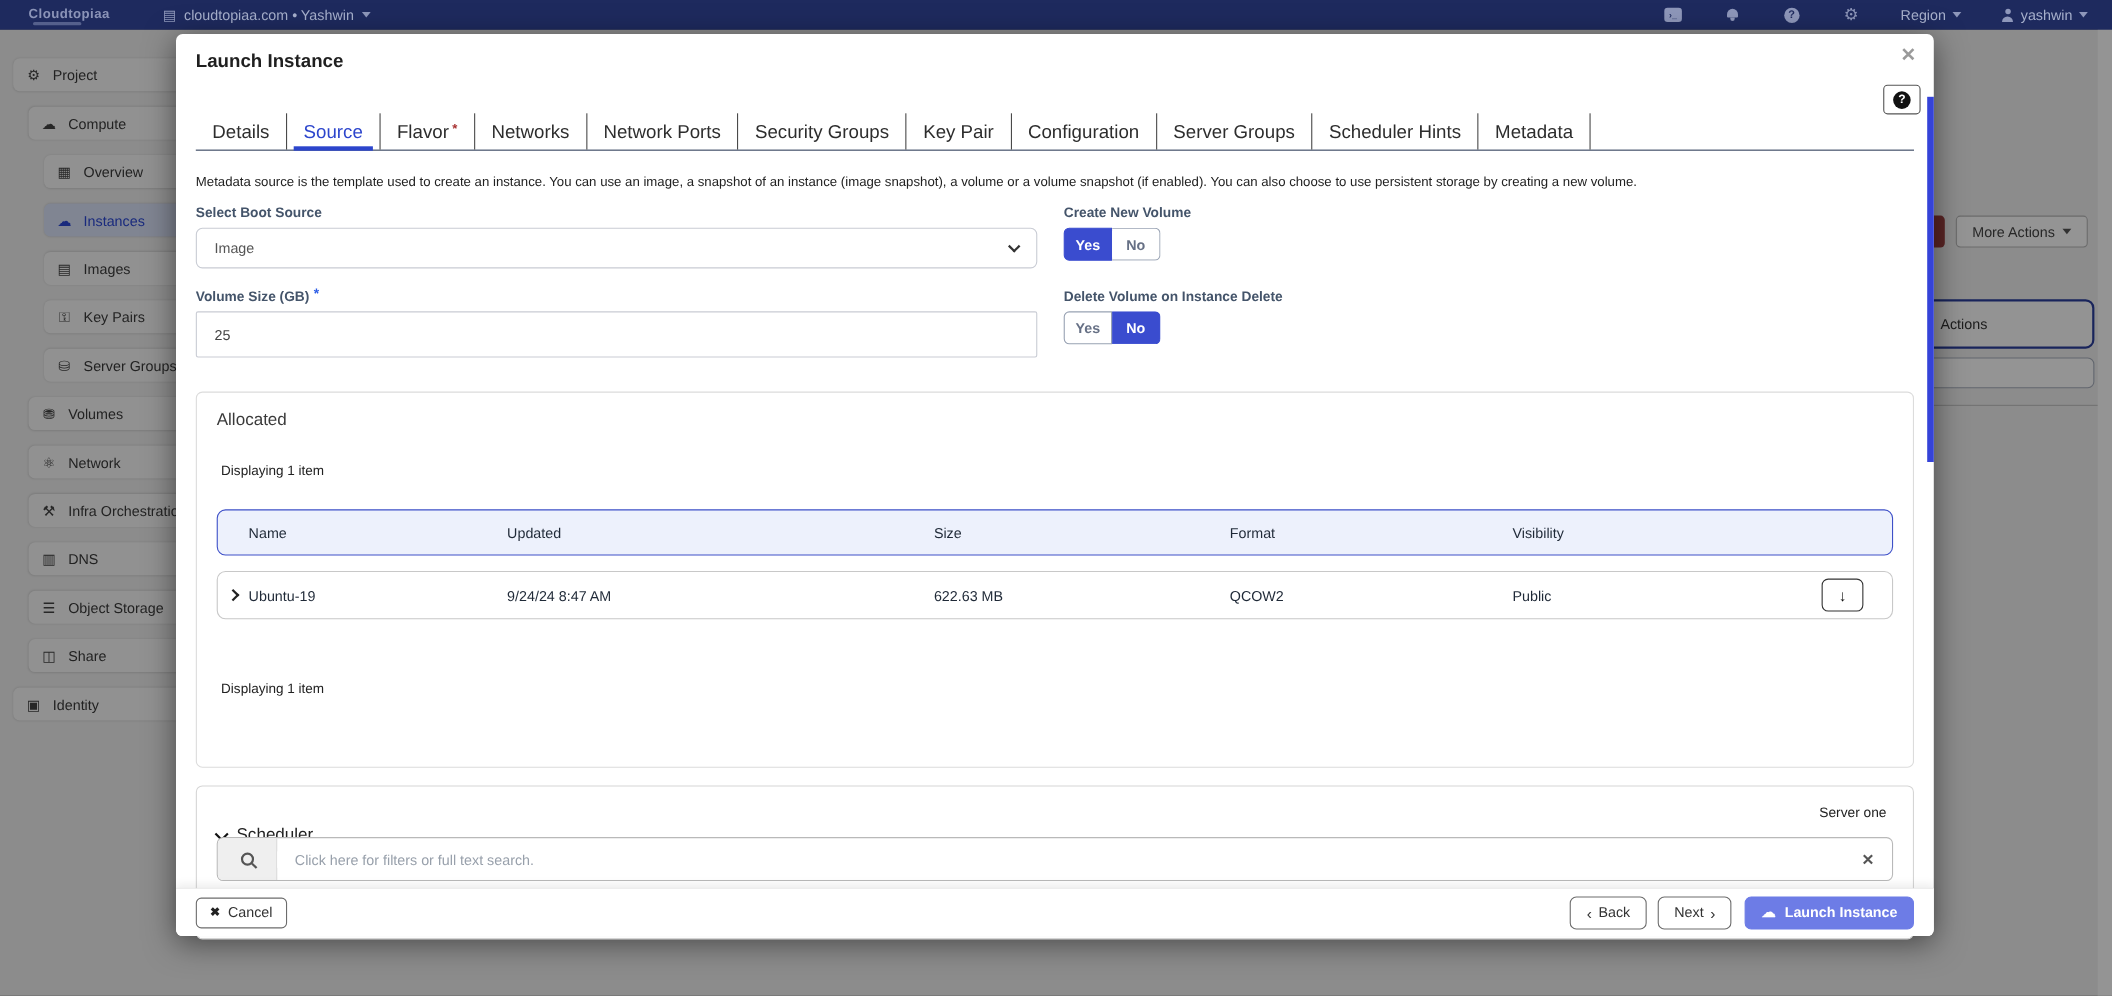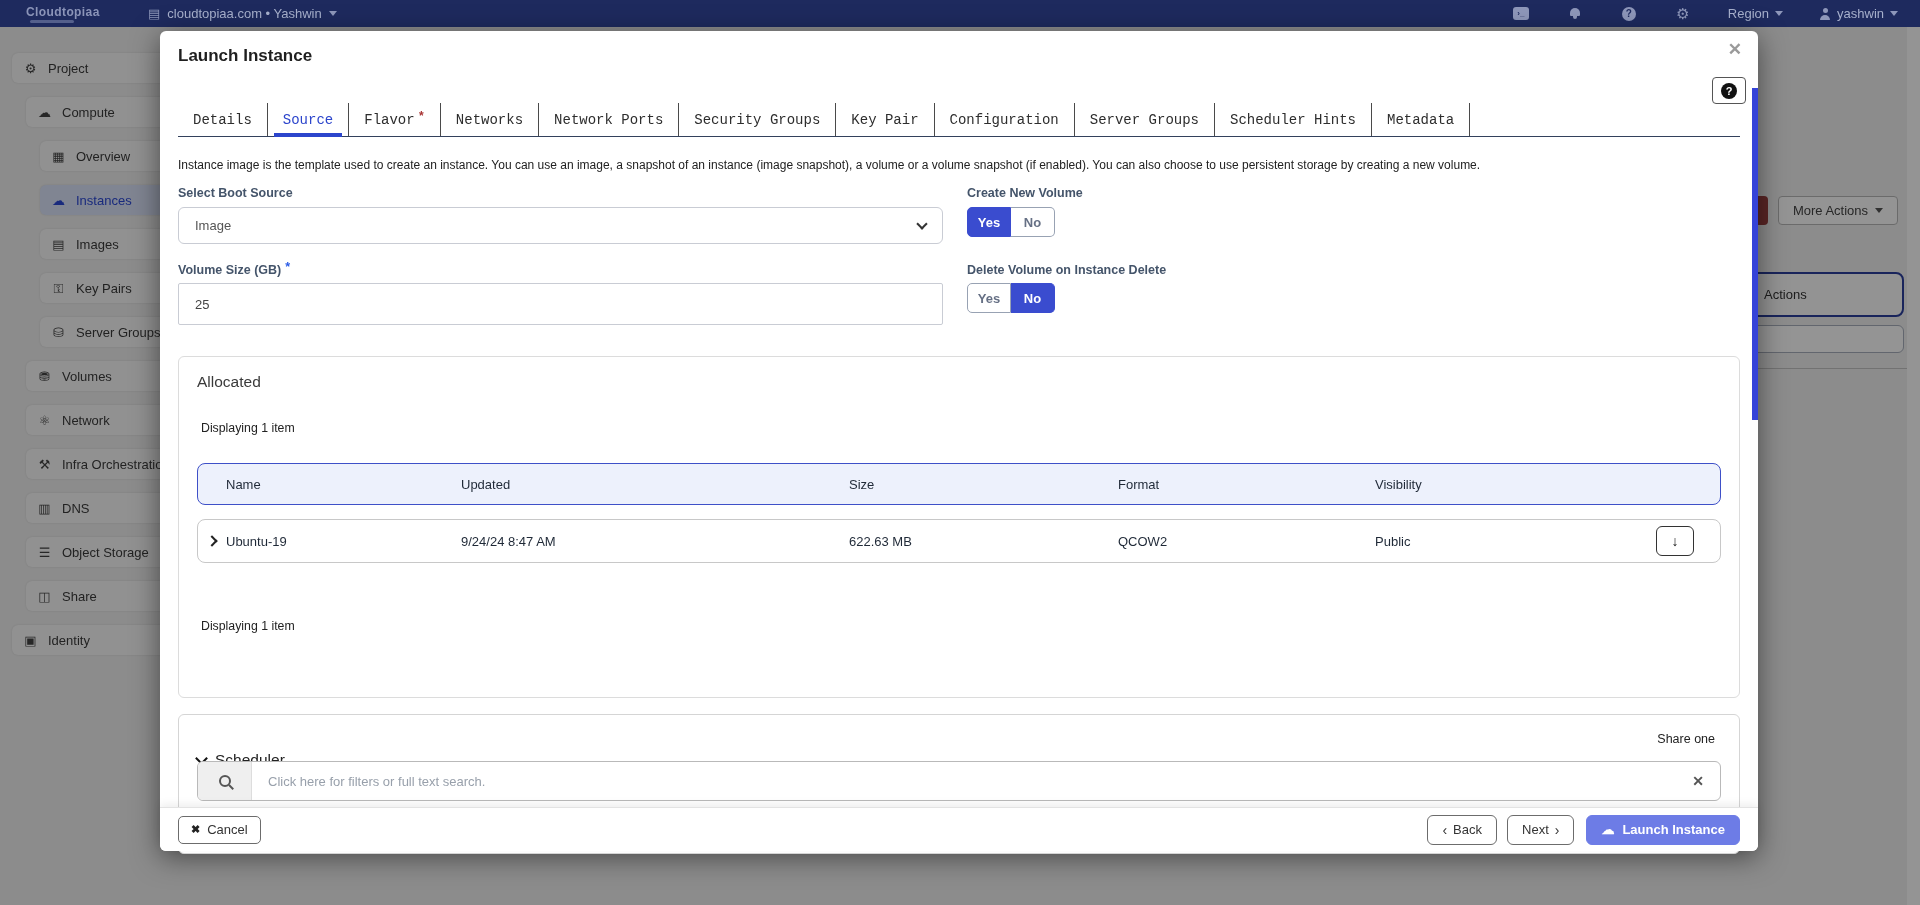--- a/index.html
+++ b/index.html
@@ -51,21 +51,21 @@
   .backdrop { position:absolute; inset:0; background:rgba(0,0,0,0.42); }
 
   
   .modal { position:absolute; left:160px; top:31px; width:1598px; height:820px; background:#fff; border-radius:6px; box-shadow:0 6px 28px rgba(0,0,0,.5); z-index:10; }
   .m-title { position:absolute; left:18px; top:15px; font-size:17px; font-weight:700; color:#1f1f1f; }
   .m-close { position:absolute; right:16px; top:8px; font-size:17px; font-weight:700; color:#9a9a9a; cursor:pointer; }
   .m-help { position:absolute; right:12px; top:46px; width:34px; height:27px; border:1px solid #555; border-radius:4px; display:flex; align-items:center; justify-content:center; background:#fff; }
   .m-help-circle { width:16px; height:16px; border-radius:50%; background:#111; color:#fff; font-size:11px; font-weight:700; display:flex; align-items:center; justify-content:center; }
 
   .m-tabs { position:absolute; left:18px; right:18px; top:72px; height:34px; display:flex; border-bottom:1px solid #33415c; }
-  .tab { position:relative; padding:0 15px; display:flex; align-items:center; font-size:14px; color:#2d2d2d; border-right:1px solid #4a4a4a; cursor:pointer;font-family:Liberation Mono, monospace; }
+  .tab { position:relative; padding:0 15px; display:flex; align-items:center; font-size:17px; color:#2d2d2d; border-right:1px solid #4a4a4a; cursor:pointer; }
   .tab.active { color:#2c45cc; }
   .tab.active::after { content:""; position:absolute; left:6px; right:6px; bottom:-1px; height:4px; background:#2c45cc; }
   .tab.req .t-label::after { content:"*"; color:#a83232; font-weight:700; font-size:12px; position:relative; top:-4px; margin-left:3px; }
 
   .m-desc { position:absolute; left:18px; right:18px; top:127px; font-size:12px; color:#222; white-space:nowrap; overflow:hidden; }
 
   .f-label { position:absolute; font-size:12.5px; font-weight:700; color:#44546a; }
   .f-label.req-blue::after { content:"*"; color:#2b5ce6; font-weight:700; position:relative; top:-3px; margin-left:4px; }
   .boot-label { left:18px; top:155px; }
   .boot-select { position:absolute; left:18px; top:176px; width:765px; height:37px; border:1px solid #c9ccd4; border-radius:6px; background:#fff; display:flex; align-items:center; padding:0 16px; font-size:13px; color:#555; cursor:pointer; }
@@ -264,21 +264,21 @@
           <span class="t-label">Server Groups</span>
         </div>
       <div class="tab">
           <span class="t-label">Scheduler Hints</span>
         </div>
       <div class="tab">
           <span class="t-label">Metadata</span>
         </div>
     </div>
 
-    <div class="m-desc">Instance image is the template used to create an instance. You can use an image, a snapshot of an instance (image snapshot), a volume or a volume snapshot (if enabled). You can also choose to use persistent storage by creating a new volume.</div>
+    <div class="m-desc">Metadata source is the template used to create an instance. You can use an image, a snapshot of an instance (image snapshot), a volume or a volume snapshot (if enabled). You can also choose to use persistent storage by creating a new volume.</div>
 
     <div class="f-label boot-label">Select Boot Source</div>
     <div class="boot-select">
       <span>Image</span>
       <span class="chev-down"></span>
     </div>
 
     <div class="f-label req-blue size-label">Volume Size (GB)</div>
     <input class="size-input" type="text" value="25" style="">
 
@@ -317,21 +317,21 @@
       </div>
       <div class="count-text2">Displaying 1 item</div>
     </div>
 
     <div class="avail">
       <div class="avail-head">
         <span class="avail-chev"></span>
         <span class="avail-title">Scheduler</span>
         <span class="badge">27</span>
       </div>
-      <div class="select-hint">Share one</div>
+      <div class="select-hint">Server one</div>
       <div class="search-bar">
         <span class="search-ic-cell">
             <span class="mag"></span>
           </span>
         <input class="search-input" type="text" placeholder="Click here for filters or full text search." style="">
         <span class="search-clear">✕</span>
       </div>
     </div>
 
     <div class="m-scroll"></div>

